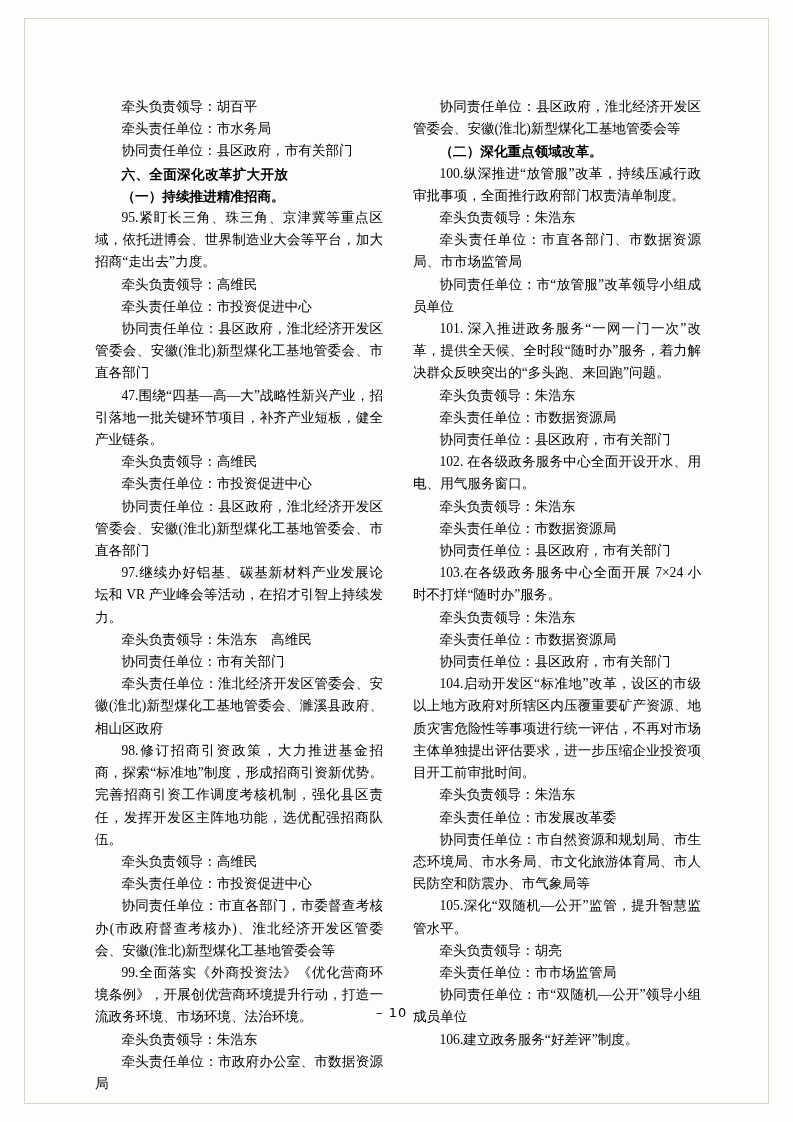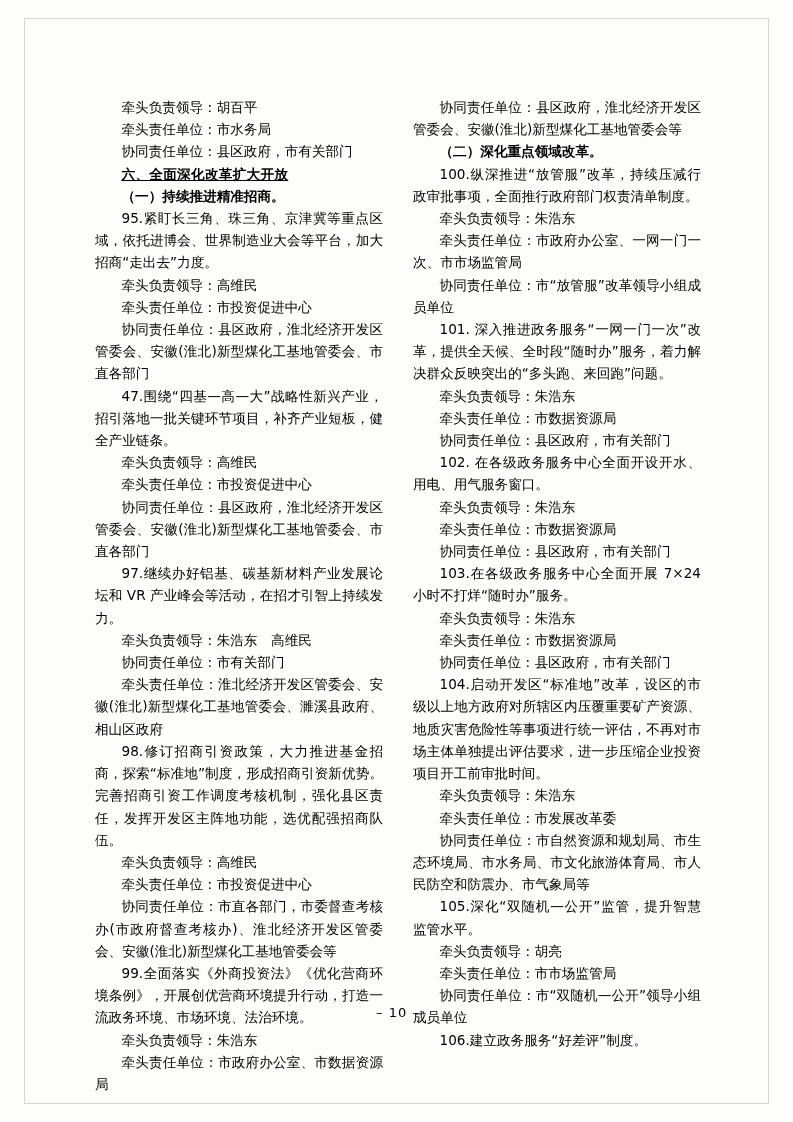--- a/index.html
+++ b/index.html
@@ -45,26 +45,25 @@
   .col {
     width: 288px;
     font-size: 13.6px;
     line-height: 22.2px;
     text-align: justify;
     text-justify: inter-ideograph;
   }
   .col p {
     margin: 0;
   }
-  .ind1 { text-indent: 1.95em; }
+  .ind1 { text-indent: 1.95em; font-family: Liberation Serif, serif; }
   .heading {
     font-weight: bold;
     text-indent: 1.95em;
     letter-spacing: 0.3px;
-    text-decoration: underline;
   }
   .subheading {
     font-weight: bold;
     text-indent: 1.95em;
   }
   .folio {
     position: absolute;
     left: 95px;
     top: 1005px;
     width: 606px;
@@ -105,21 +104,21 @@
         <p class="ind1">协同责任单位：市直各部门，市委督查考核办(市政府督查考核办)、淮北经济开发区管委会、安徽(淮北)新型煤化工基地管委会等</p>
         <p class="ind1">99.全面落实《外商投资法》《优化营商环境条例》，开展创优营商环境提升行动，打造一流政务环境、市场环境、法治环境。</p>
         <p class="ind1">牵头负责领导：朱浩东</p>
         <p class="ind1">牵头责任单位：市政府办公室、市数据资源局</p>
       </div>
     <div class="col" id="right-col">
         <p class="ind1">协同责任单位：县区政府，淮北经济开发区管委会、安徽(淮北)新型煤化工基地管委会等</p>
         <p class="subheading">（二）深化重点领域改革。</p>
         <p class="ind1">100.纵深推进“放管服”改革，持续压减行政审批事项，全面推行政府部门权责清单制度。</p>
         <p class="ind1">牵头负责领导：朱浩东</p>
-        <p class="ind1">牵头责任单位：市政府办公室、一网一门一次、市市场监管局</p>
+        <p class="ind1">牵头责任单位：市直各部门、市数据资源局、市市场监管局</p>
         <p class="ind1">协同责任单位：市“放管服”改革领导小组成员单位</p>
         <p class="ind1">101. 深入推进政务服务“一网一门一次”改革，提供全天候、全时段“随时办”服务，着力解决群众反映突出的“多头跑、来回跑”问题。</p>
         <p class="ind1">牵头负责领导：朱浩东</p>
         <p class="ind1">牵头责任单位：市数据资源局</p>
         <p class="ind1">协同责任单位：县区政府，市有关部门</p>
         <p class="ind1">102. 在各级政务服务中心全面开设开水、用电、用气服务窗口。</p>
         <p class="ind1">牵头负责领导：朱浩东</p>
         <p class="ind1">牵头责任单位：市数据资源局</p>
         <p class="ind1">协同责任单位：县区政府，市有关部门</p>
         <p class="ind1">103.在各级政务服务中心全面开展 7×24 小时不打烊“随时办”服务。</p>

